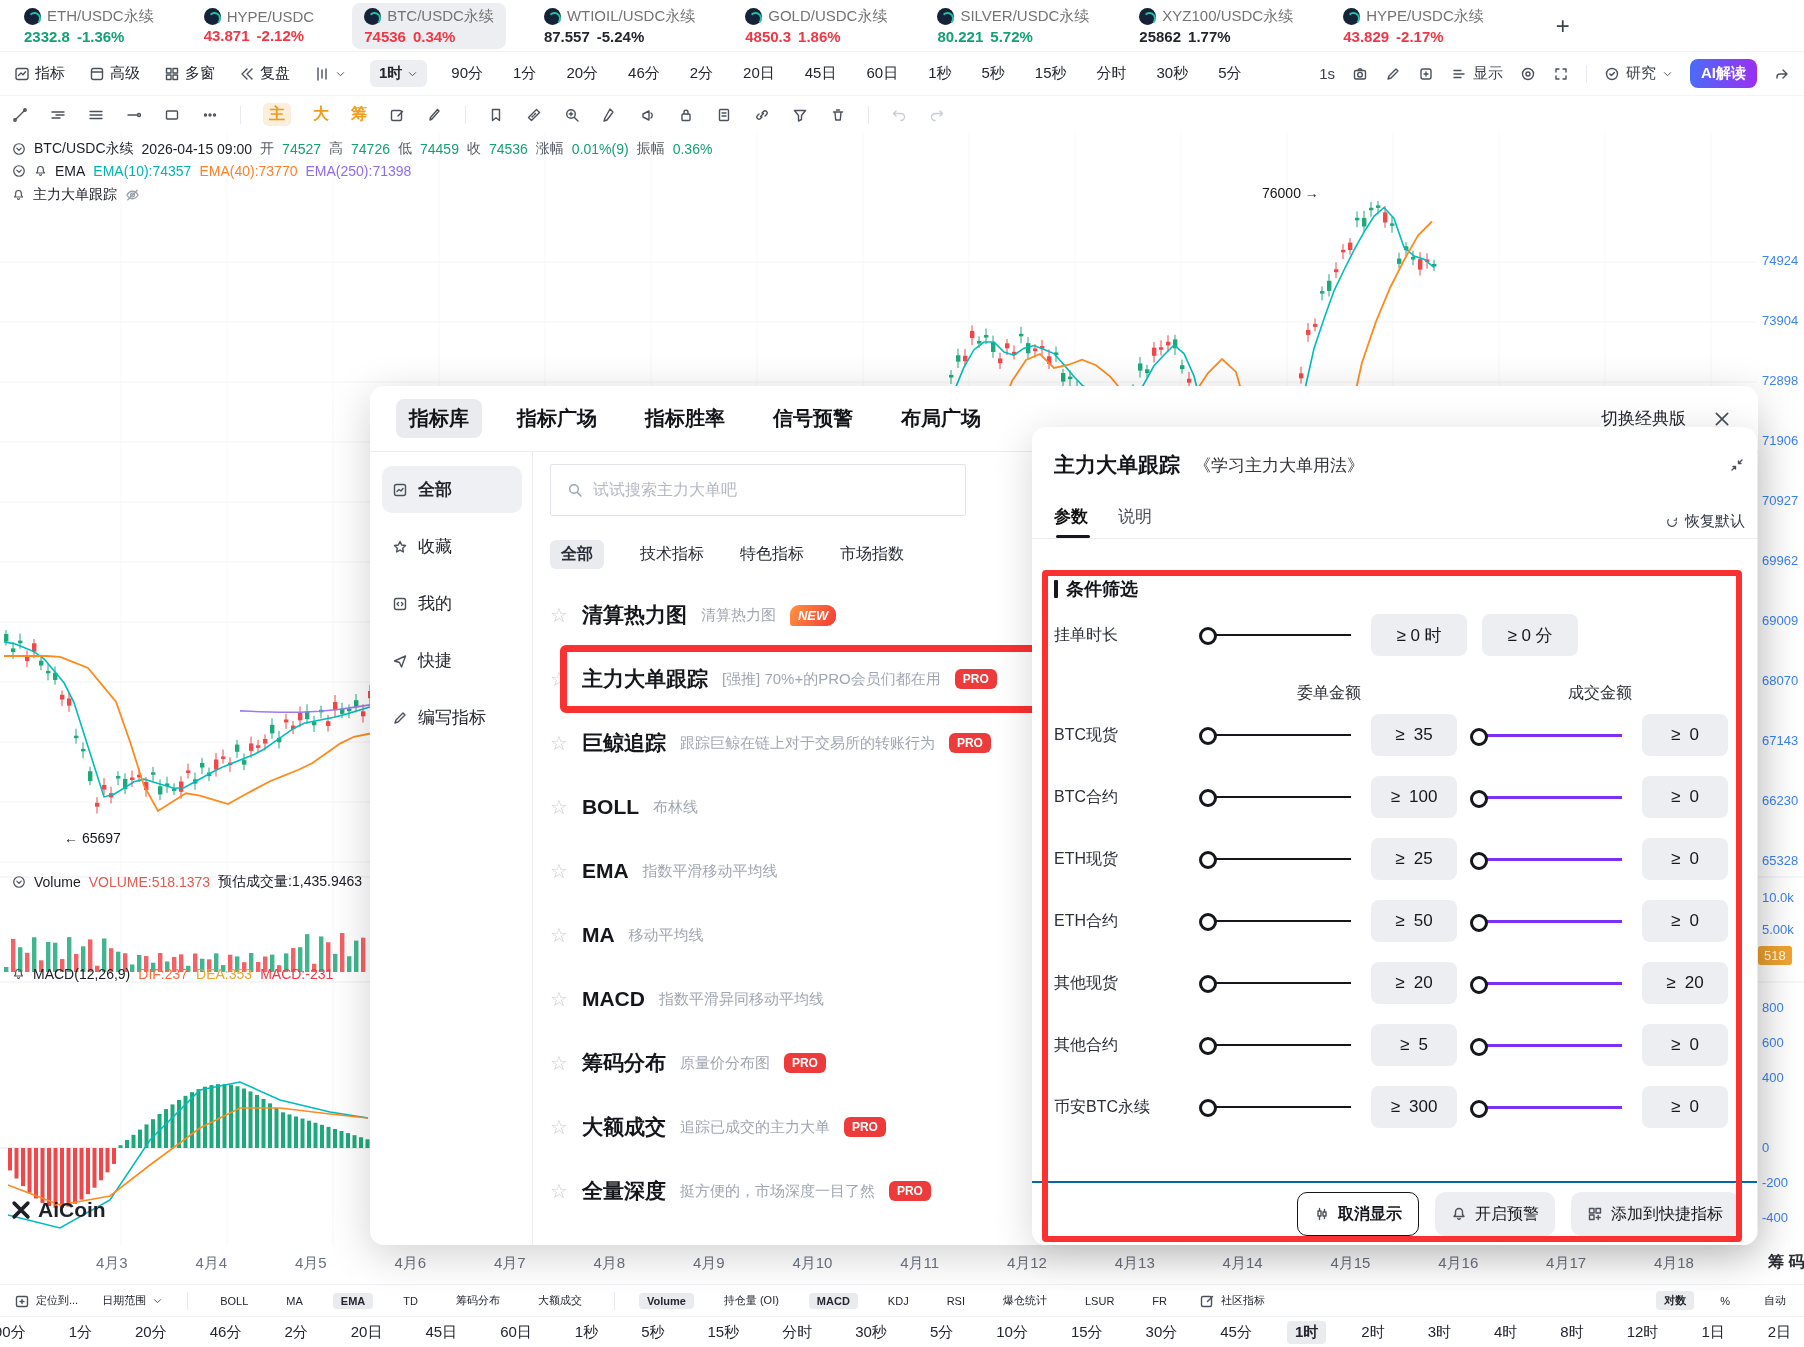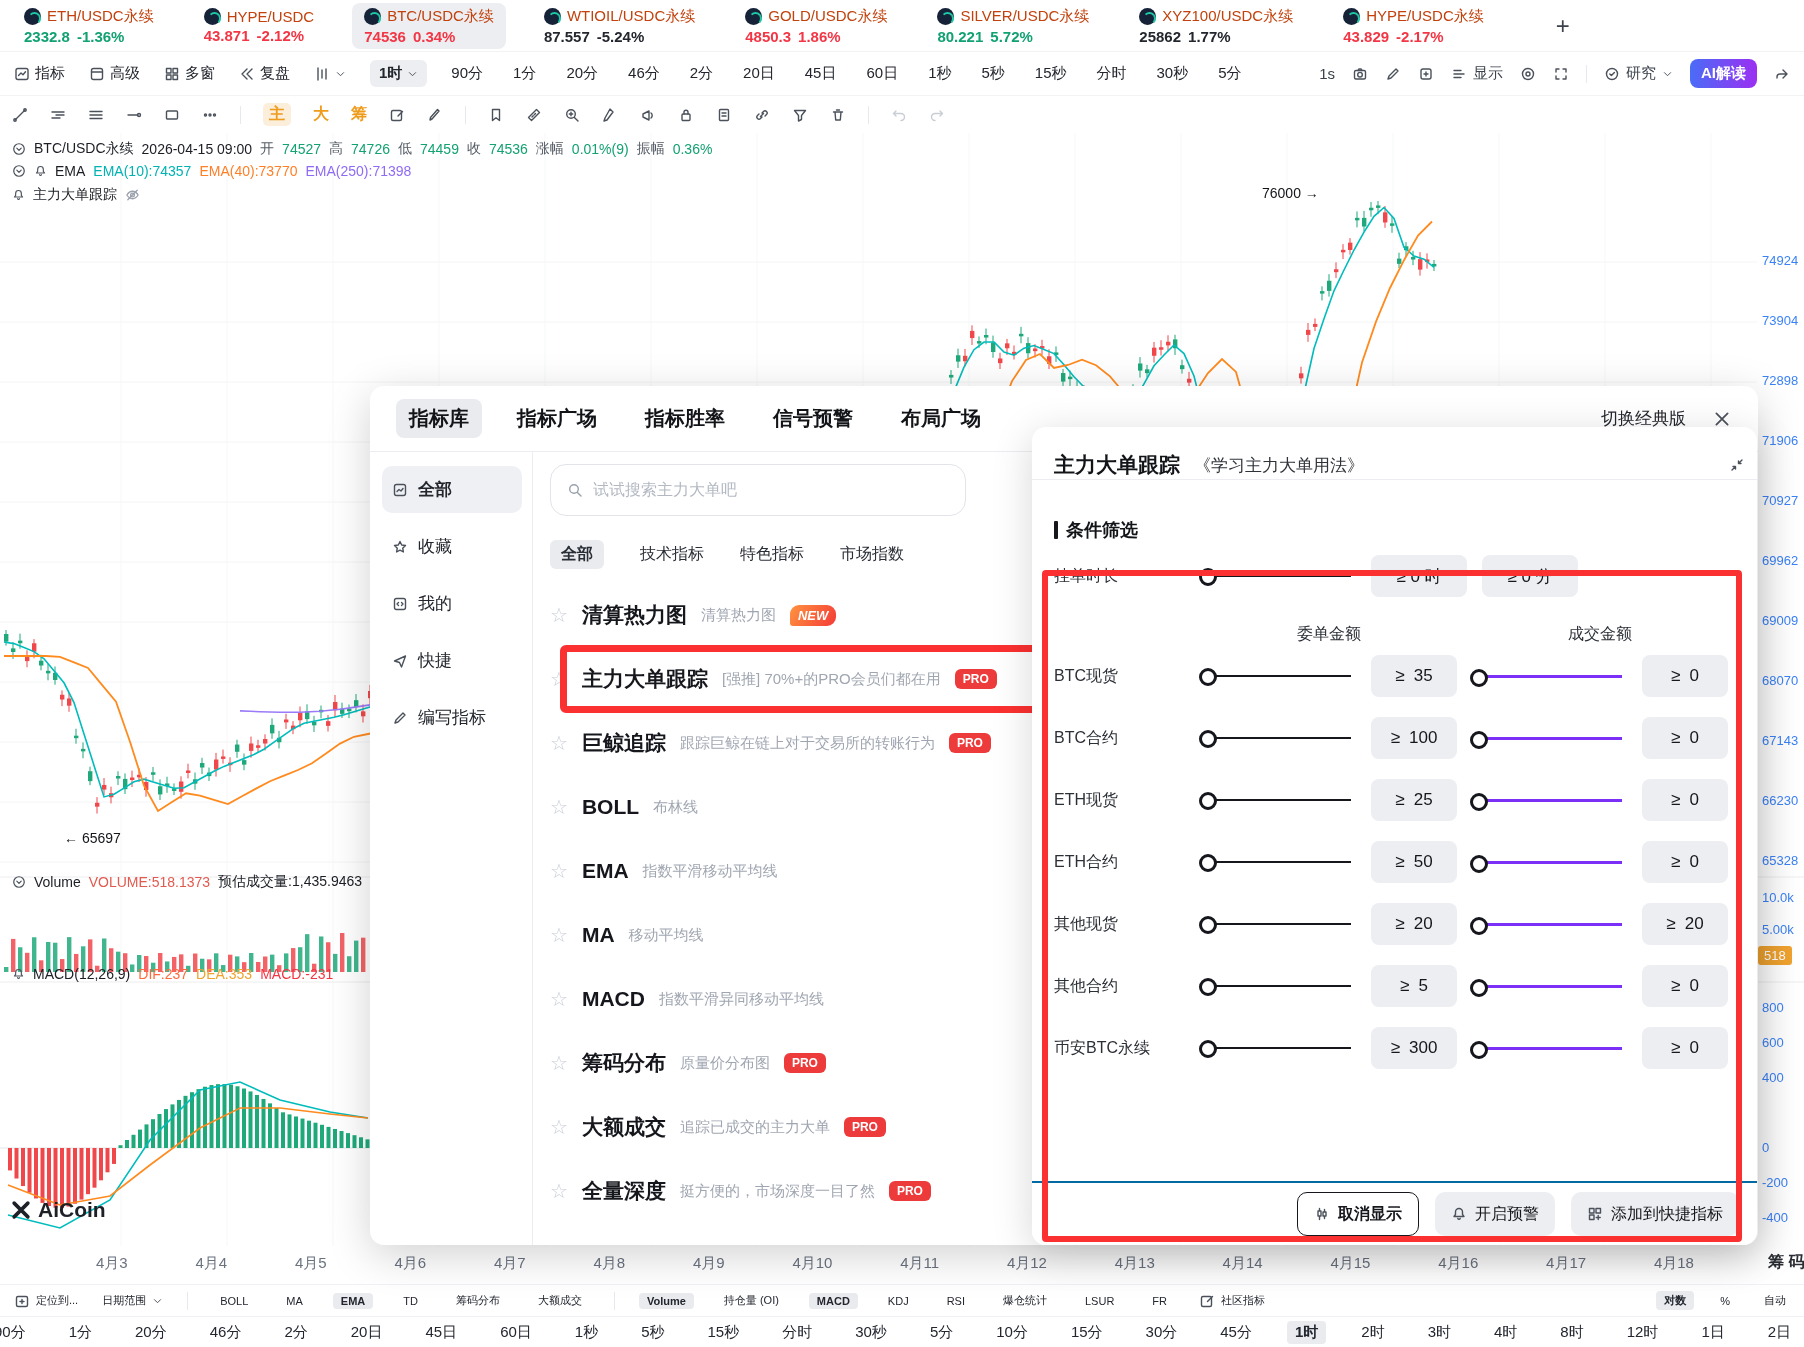--- a/index.html
+++ b/index.html
@@ -4,21 +4,21 @@
 <style>
 *{margin:0;padding:0;box-sizing:border-box}
 body{background:#fff;font-family:"Liberation Sans","DejaVu Sans",sans-serif}
 .screen{position:relative;width:1804px;height:1347px;background:#fff;overflow:hidden;color:#1e2329;font-size:15px}
 svg.ico{width:16px;height:16px;stroke:#4b515b;fill:none;stroke-width:1.4;stroke-linecap:round;stroke-linejoin:round;display:block}
 .ubtn{display:inline-flex;align-items:center;gap:6px;cursor:pointer}
 
 .tickerbar{position:absolute;top:0;left:0;right:0;height:52px;display:flex;align-items:center;gap:26px;padding:0 12px;border-bottom:1px solid #f2f3f5;z-index:5;background:#fff}
 .ticker{padding:4px 12px;border-radius:8px;white-space:nowrap}
 .ticker.active{background:#eceef1}
-.t-top{display:flex;align-items:center;gap:6px;font-size:15px;color:#c2410c}
+.t-top{display:flex;align-items:center;gap:6px;font-size:15px;color:#737373}
 .t-logo{width:17px;height:17px;border-radius:50%;background:#152238;position:relative;flex:none}
 .t-logo::after{content:"";position:absolute;left:4px;top:4px;width:9px;height:9px;border:2px solid #1fc7a6;border-left-color:transparent;border-bottom-color:transparent;border-radius:50%}
 .t-val{margin-top:2px;font-size:15px;font-weight:bold;display:flex;gap:7px}
 .green{color:#12a173}.red{color:#f23645}.dark{color:#23262d}
 .plus{margin-left:34px;font-size:24px;color:#3c424b;line-height:1}
 
 .toolbar1{position:absolute;top:52px;left:0;right:0;height:44px;display:flex;align-items:center;gap:24px;padding:0 14px;border-bottom:1px solid #f2f3f5;z-index:5;background:#fff;color:#23262d}
 .tb-item{display:flex;align-items:center;gap:5px;white-space:nowrap}
 .int-chip{background:#eceef1;border-radius:6px;padding:4px 9px;display:flex;gap:5px;align-items:center;font-weight:bold}
 .intervals{display:flex;gap:30px;white-space:nowrap}
@@ -48,21 +48,21 @@
 .m-header{height:66px;display:flex;align-items:center;gap:34px;padding:0 26px;border-bottom:1px solid #ededf1}
 .mtab{font-size:20px;font-weight:bold;color:#121418;padding:6px 13px;border-radius:8px;white-space:nowrap}
 .mtab.active{background:#e9ebee}
 .m-right{margin-left:auto;display:flex;align-items:center;gap:26px}
 .switch-classic{font-size:17px;color:#23262d;font-weight:normal}
 .m-body{display:flex;height:793px}
 .m-side{width:163px;border-right:1px solid #ededf1;padding:14px 10px 0 12px;flex:none}
 .side-item{display:flex;align-items:center;gap:10px;font-size:17px;color:#23262d;padding:12px 10px;border-radius:10px;margin-bottom:10px;white-space:nowrap}
 .side-item.active{background:#eef0f3;font-weight:bold}
 .m-content{flex:1;padding:12px 0 0 17px;overflow:hidden}
-.searchbox{width:416px;height:52px;border:1px solid #e2e4e9;border-radius:16px;display:flex;align-items:center;gap:10px;padding:0 16px}
+.searchbox{width:416px;height:52px;border:1px solid #e2e4e9;border-radius:2px;display:flex;align-items:center;gap:10px;padding:0 16px}
 .searchbox input{border:none;outline:none;font-size:16px;flex:1;color:#23262d;font-family:inherit}
 .searchbox input::placeholder{color:#b3b8c2}
 .cat-row{margin-top:24px;display:flex;gap:36px;align-items:center;font-size:16px;color:#2a2e36}
 .cat{white-space:nowrap}
 .cat.active{background:#e9ebee;border-radius:6px;padding:4px 11px;font-weight:bold}
 .ind-list{margin-top:14px}
 .ind-item{height:64px;display:flex;align-items:center;gap:14px;white-space:nowrap}
 .star{color:#c9ced6;font-size:20px}
 .ind-title{font-size:21px;font-weight:bold;color:#15171c}
 .ind-desc{font-size:15px;color:#a0a6b1}
@@ -1270,20 +1270,30 @@
   <div class="panel">
     <div class="p-title-row">
       <span class="p-title">主力大单跟踪</span>
       <span class="p-sub">《学习主力大单用法》</span>
       <span style="margin-left:auto">
           <svg class="ico" viewBox="0 0 16 16">
             <path d="M13 3L9.5 6.5M9.5 6.5V4M9.5 6.5H12M3 13l3.5-3.5M6.5 9.5V12M6.5 9.5H4"></path>
           </svg>
         </span>
     </div>
+    <div class="p-tabs">
+      <span class="p-tab active">参数</span>
+      <span class="p-tab">说明</span>
+      <span class="p-reset">
+          <svg class="ico" style="width:14px" viewBox="0 0 16 16">
+            <path d="M13 8A5 5 0 113.8 5.2M13 3.5V6h-2.5"></path>
+          </svg>
+          <span>恢复默认</span>
+        </span>
+    </div>
     <div class="p-divider"></div>
     <div class="sec-title">条件筛选</div>
     <div class="prow dur">
       <span class="prow-label">挂单时长</span>
       <span class="slider"></span>
       <span class="vchip">≥ 0 时</span>
       <span class="vchip">≥ 0 分</span>
     </div>
     <div class="col-heads">
       <span></span>

